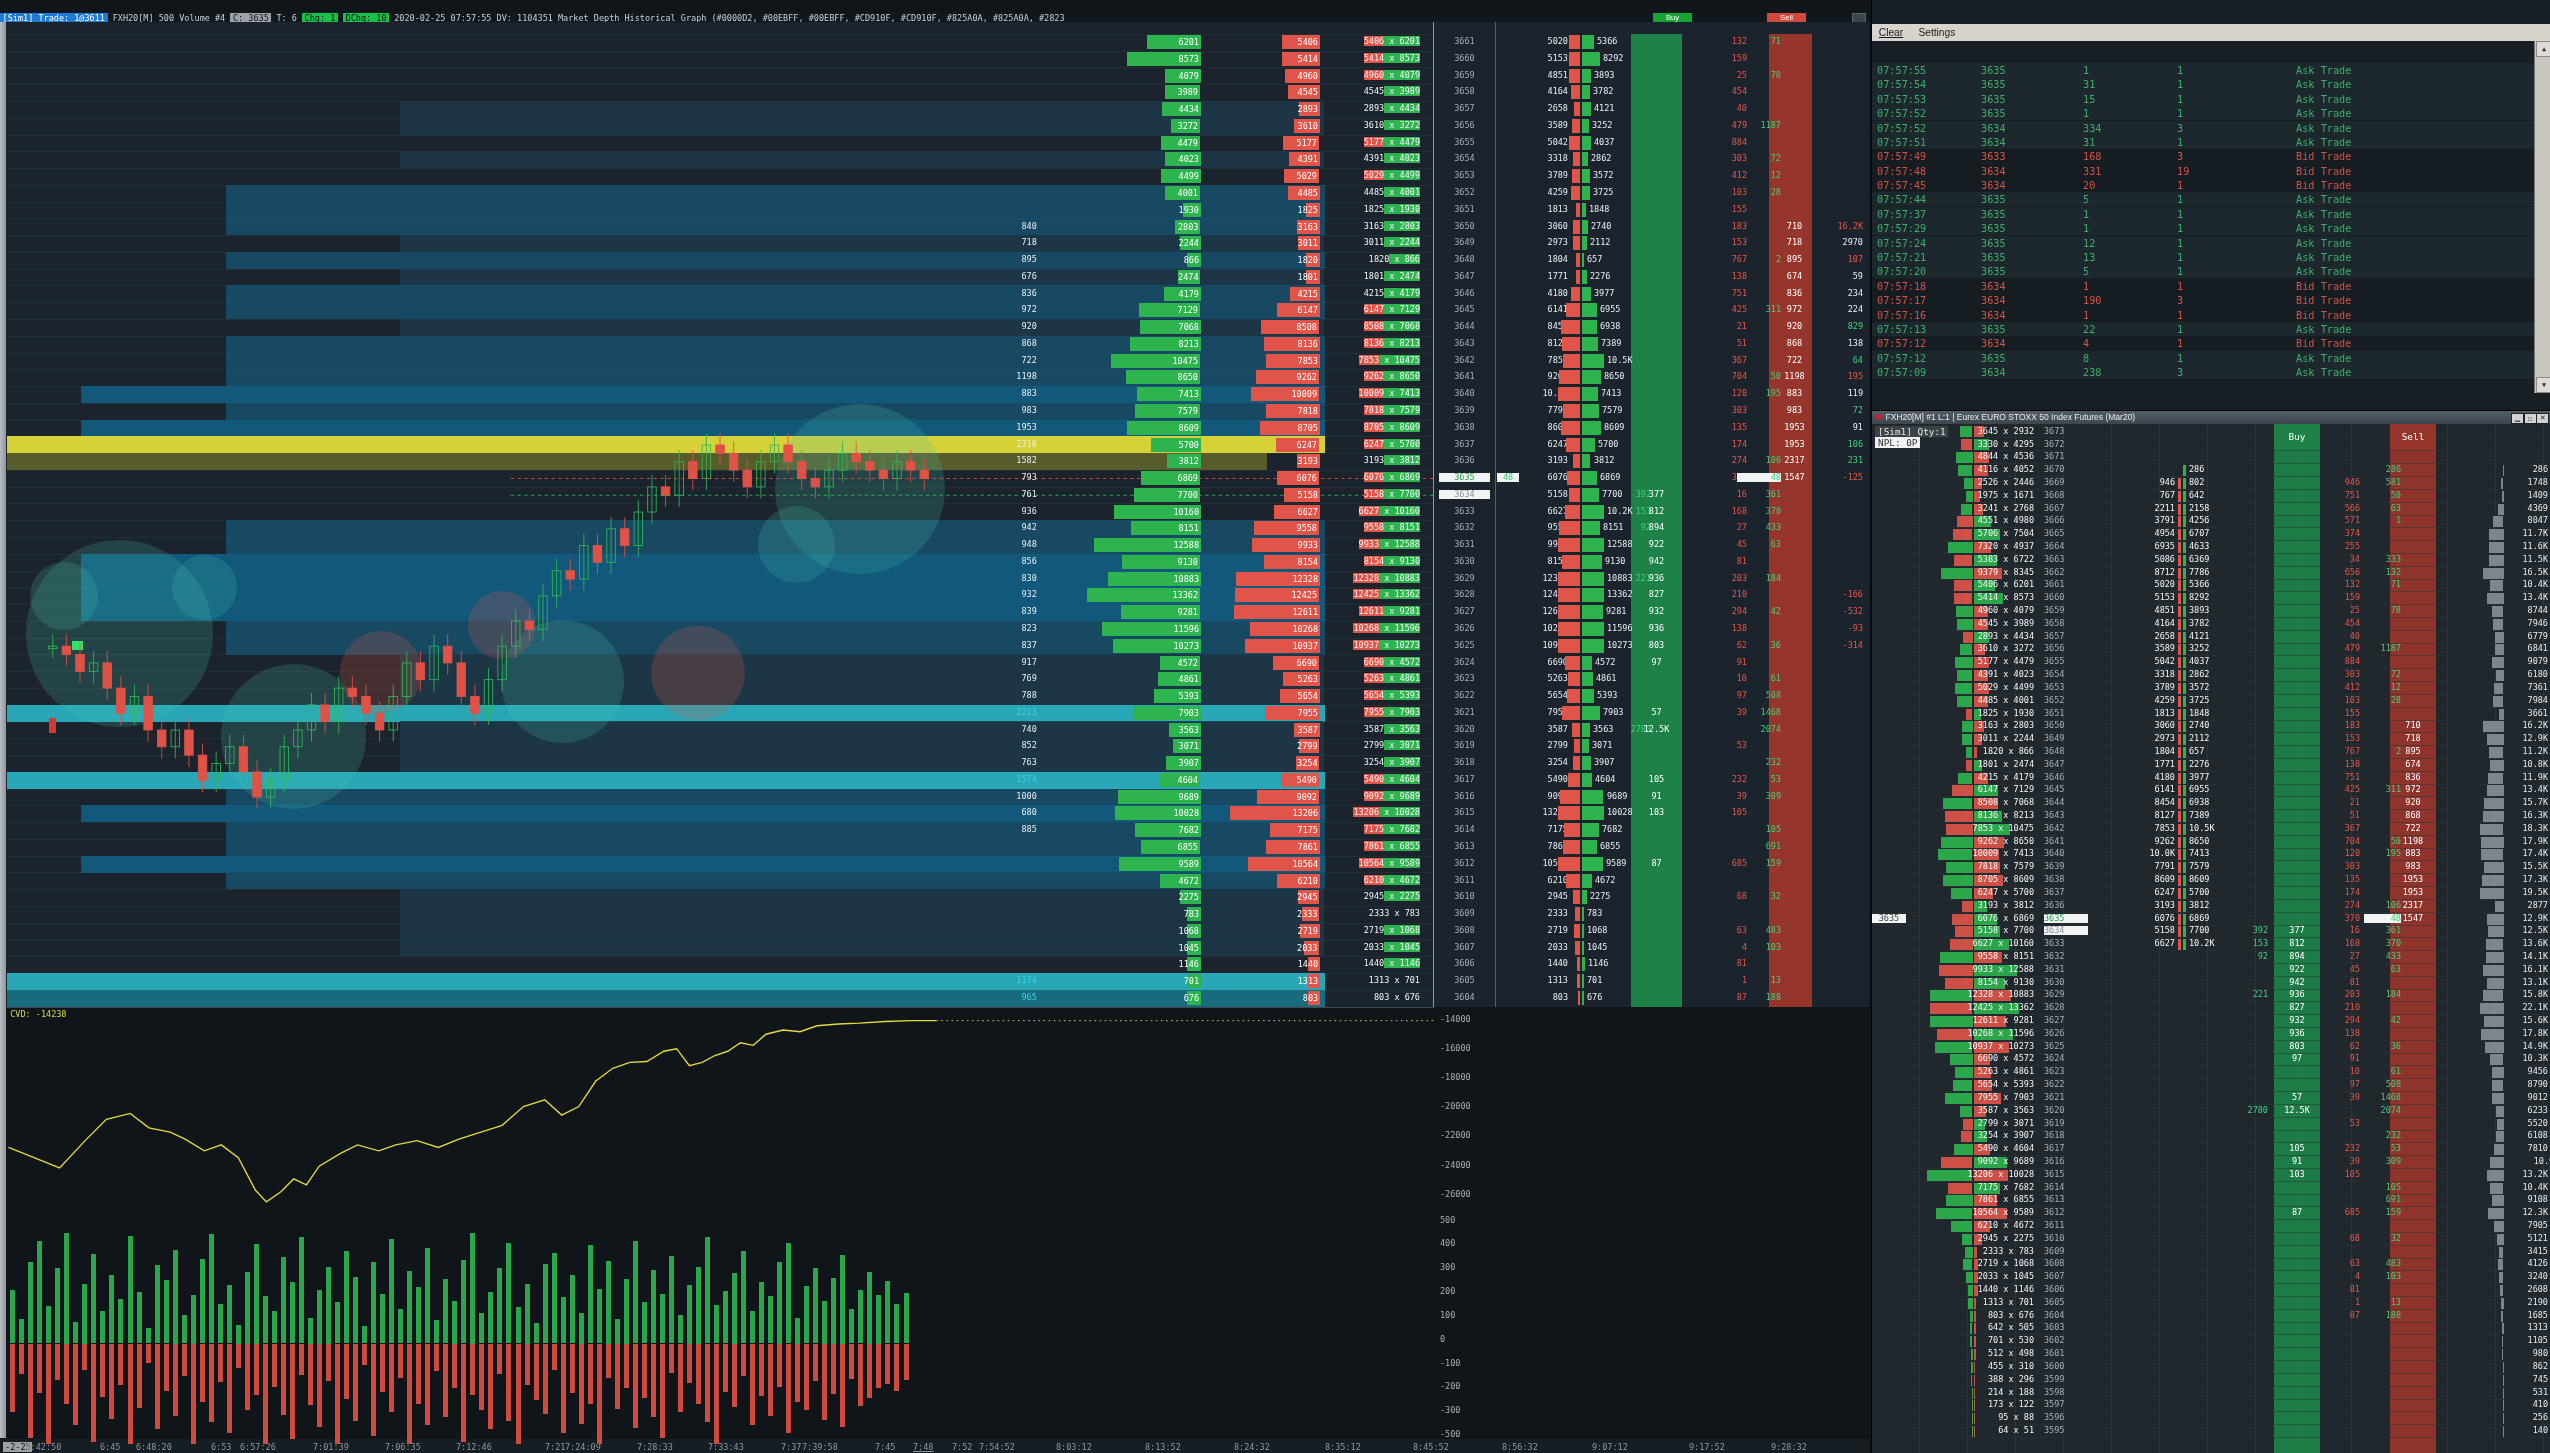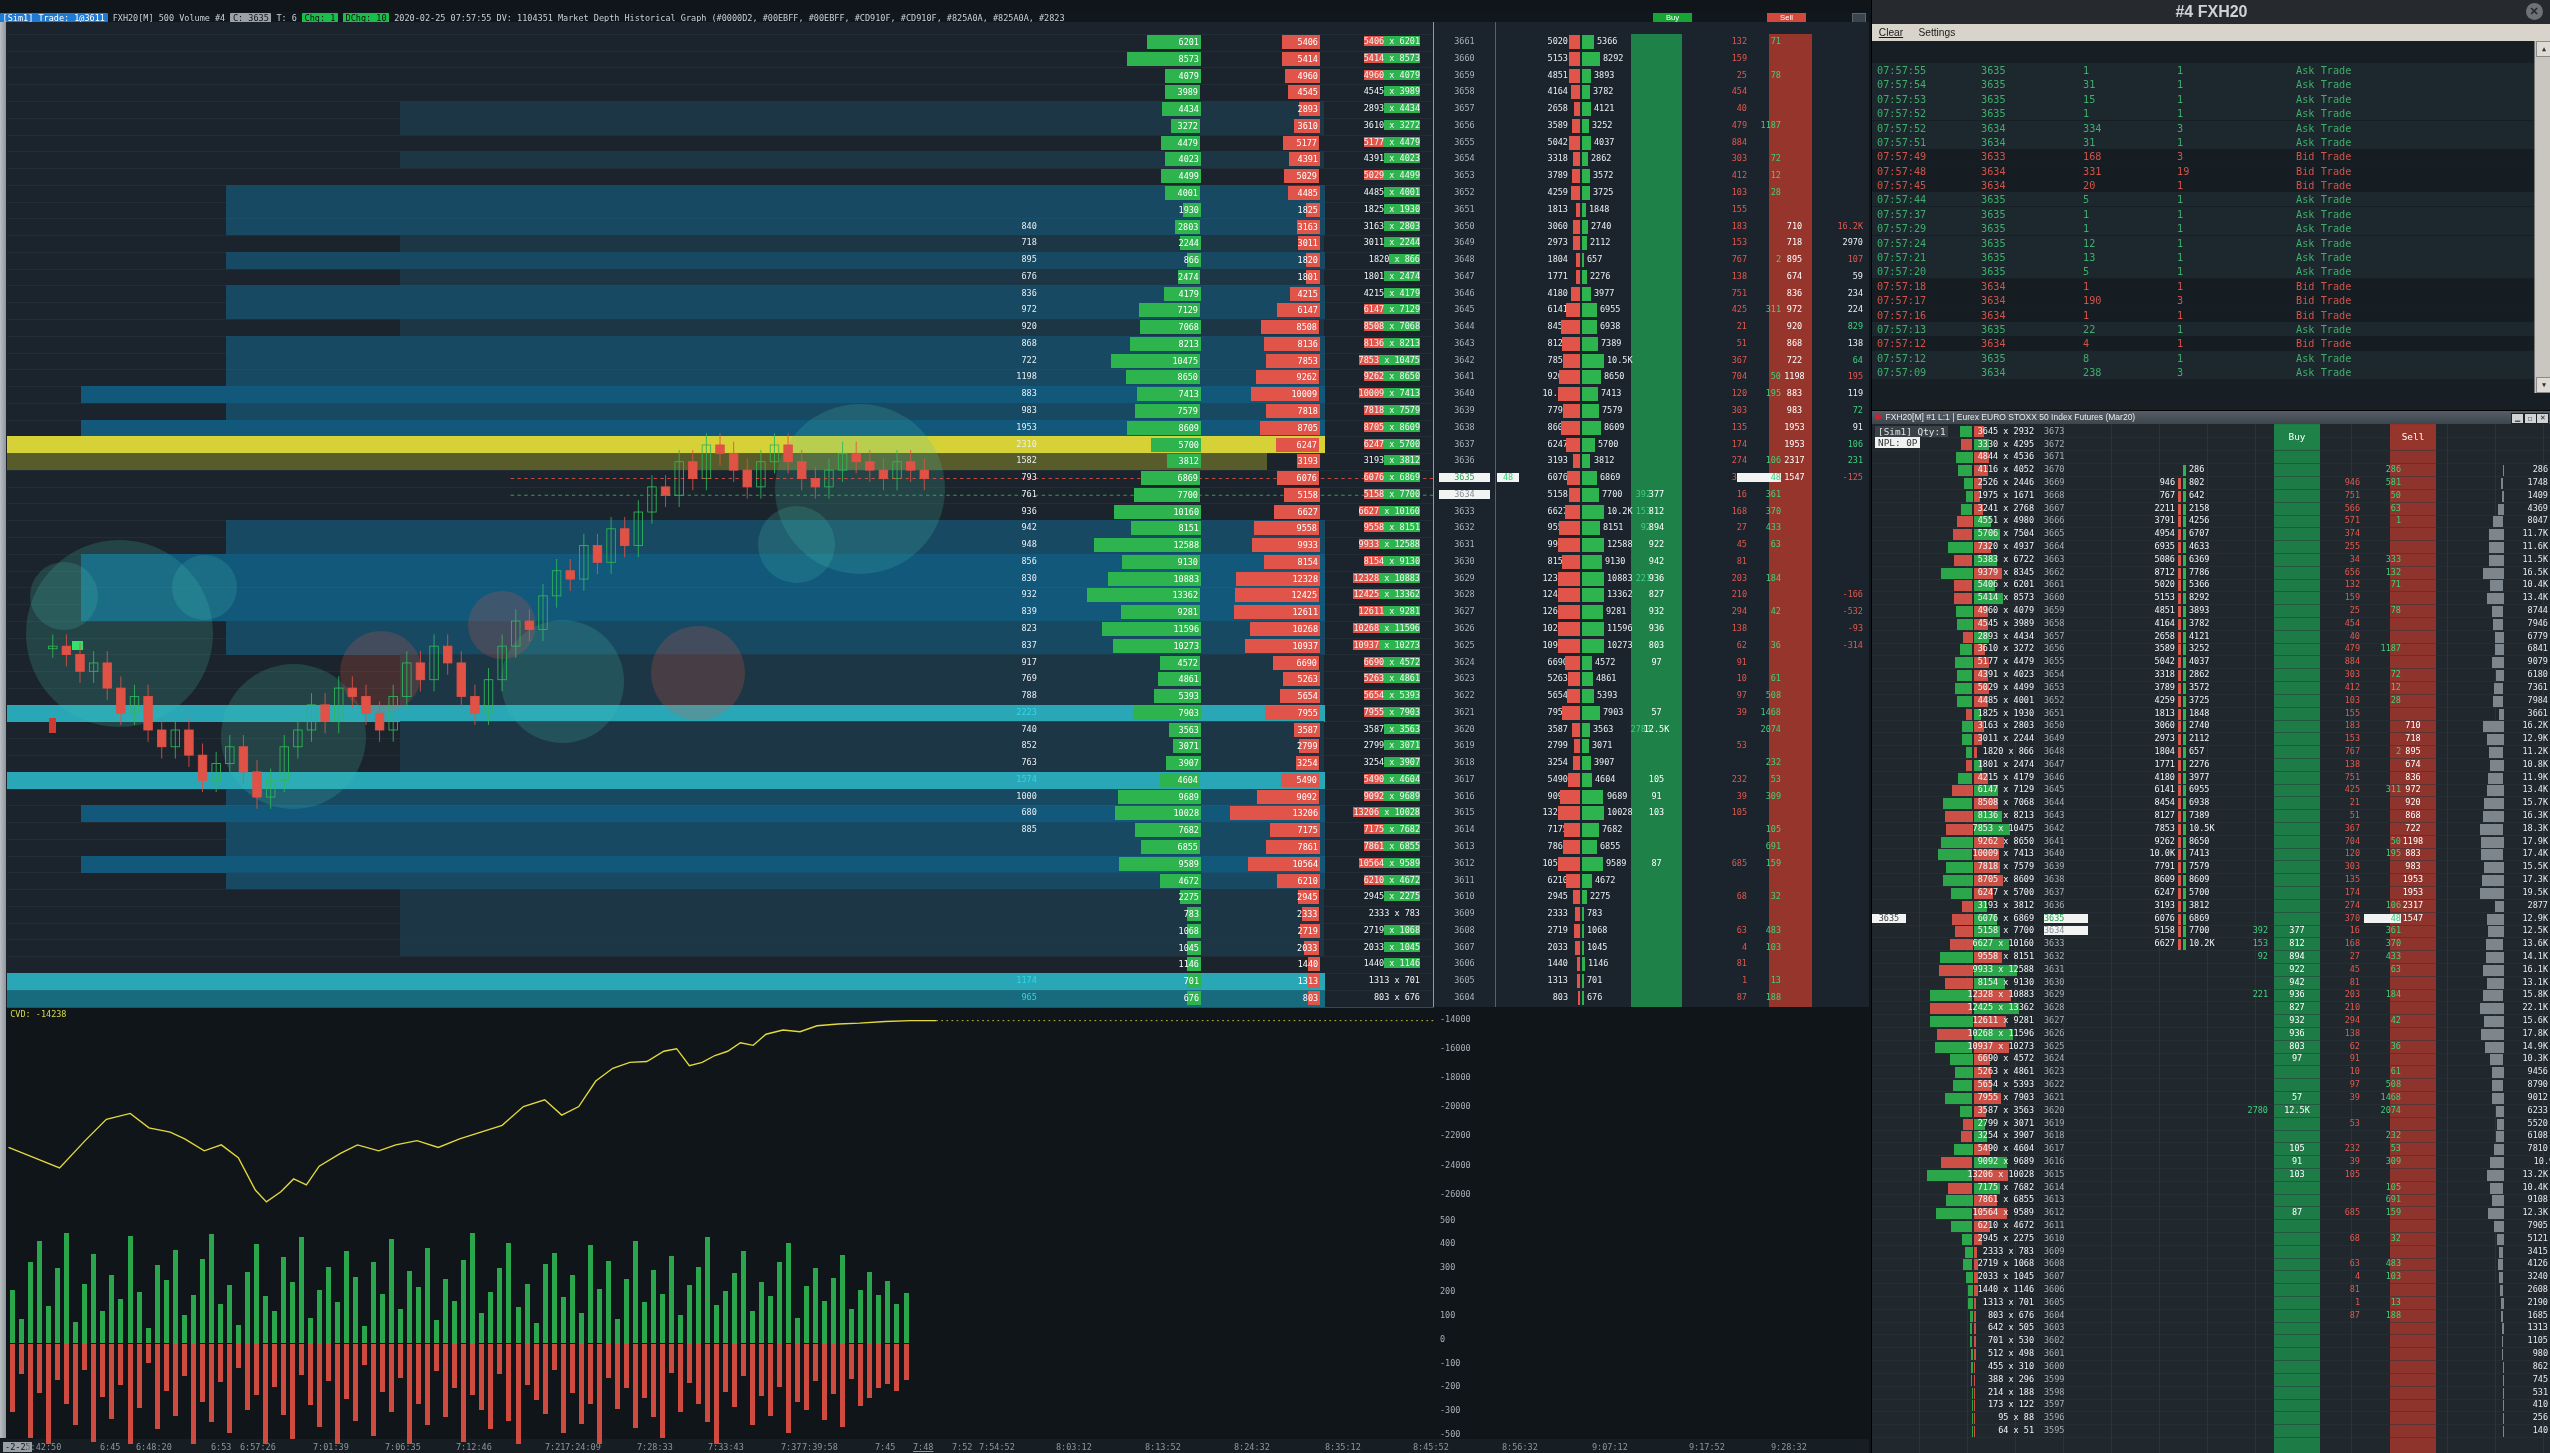--- a/index.html
+++ b/index.html
@@ -358,24 +358,20 @@
       <div class="tlab" style="position:absolute;left:1234px;">8:24:32</div>
       <div class="tlab" style="position:absolute;left:1325px;">8:35:12</div>
       <div class="tlab" style="position:absolute;left:1413px;">8:45:52</div>
       <div class="tlab" style="position:absolute;left:1502px;">8:56:32</div>
       <div class="tlab" style="position:absolute;left:1592px;">9:07:12</div>
       <div class="tlab" style="position:absolute;left:1681px;margin-left:8px;">9:17:52</div>
       <div class="tlab" style="position:absolute;left:1771px;">9:28:32</div>
     </div>
 
   <div class="abs" id="tns">
-    <div class="abs" id="tns-title">
-      <span>#4 FXH20</span>
-      <span id="tns-close">✕</span>
-    </div>
     <div class="abs" id="tns-menu">
       <span style="text-decoration:underline;text-decoration-thickness:from-font;">Clear</span>
       <span>Settings</span>
     </div>
     <div class="abs" id="tns-body" style="left:0;top:63px;">
         <div class="tnsrow" style="position:absolute;left:0;top:0px;background:#1d272e;color:#3fae6a;">
           <div style="width: 104px;">07:57:55</div>
           <div style="width: 102px;">3635</div>
           <div style="width: 94px;">1</div>
           <div style="width: 119px;">1</div>

